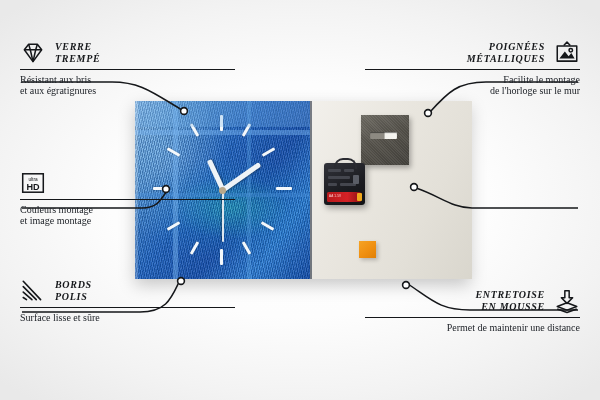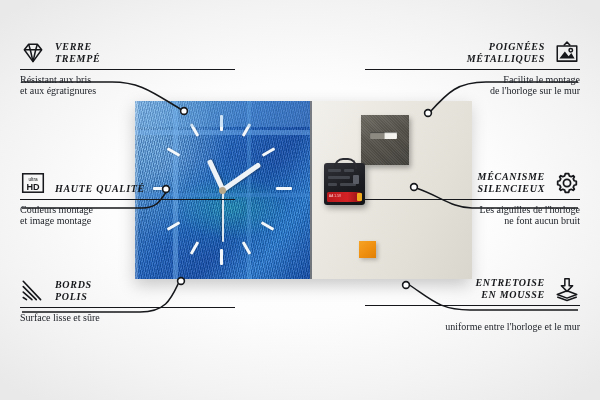--- a/index.html
+++ b/index.html
@@ -205,21 +205,21 @@
   <div class="callout left" style="left:20px;top:170px;">
     <div class="co-head">
       <span class="co-icon">
         <svg viewBox="0 0 24 24">
           <rect x="2.5" y="3.5" width="19" height="17" fill="none" stroke="currentColor" stroke-width="1.4"></rect>
           <text x="12" y="10.5" text-anchor="middle" font-family="Liberation Sans, sans-serif" font-size="4.4" fill="currentColor">ultra</text>
           <text x="12" y="18" text-anchor="middle" font-family="Liberation Sans, sans-serif" font-size="8.4" font-weight="bold" fill="currentColor">HD</text>
         </svg>
       </span>
       <span class="co-title">
-        <br><span>HAUTE QUALITÉ</span>
+        <br>
       </span>
     </div>
     <div class="co-rule"></div>
     <div class="co-desc">
       <span>Couleurs montage</span><br><span>et image montage</span>
     </div>
   </div>
 
   <div class="callout right" style="left:365px;top:40px;">
     <div class="co-head">
@@ -254,50 +254,33 @@
       <span class="co-title">
         <span>BORDS</span><br><span>POLIS</span>
       </span>
     </div>
     <div class="co-rule"></div>
     <div class="co-desc">
       <span>Surface lisse et sûre</span>
     </div>
   </div>
 
-  <div class="callout right" style="left:365px;top:170px;">
-    <div class="co-head">
-      <span class="co-icon">
-        <svg viewBox="0 0 24 24" fill="none" stroke="currentColor" stroke-width="1.6" stroke-linejoin="round">
-          <path d="M12 3.4 L13.6 3.4 L14.1 5.4 L15.9 6.2 L17.7 5.2 L18.8 6.3 L17.8 8.1 L18.6 9.9 L20.6 10.4 L20.6 12 L20.6 13.6 L18.6 14.1 L17.8 15.9 L18.8 17.7 L17.7 18.8 L15.9 17.8 L14.1 18.6 L13.6 20.6 L12 20.6 L10.4 20.6 L9.9 18.6 L8.1 17.8 L6.3 18.8 L5.2 17.7 L6.2 15.9 L5.4 14.1 L3.4 13.6 L3.4 12 L3.4 10.4 L5.4 9.9 L6.2 8.1 L5.2 6.3 L6.3 5.2 L8.1 6.2 L9.9 5.4 L10.4 3.4 Z"></path>
-          <circle cx="12" cy="12" r="3.3"></circle>
-        </svg>
-      </span>
-      <span class="co-title">
-        <span>MÉCANISME</span><br><span>SILENCIEUX</span>
-      </span>
-    </div>
-    <div class="co-rule"></div>
-    <div class="co-desc">
-      <span>Les aiguilles de l'horloge</span><br><span>ne font aucun bruit</span>
-    </div>
-  </div>
-
-  <div class="callout right" style="left:365px;top:276px;">
+
+  <div class="callout right" style="left:365px;top:288px;">
     <div class="co-head">
       <span class="co-icon">
         <svg viewBox="0 0 24 24" fill="none" stroke="currentColor" stroke-width="1.4" stroke-linejoin="round">
           <path d="M10 2.5 H14 V9 H17.2 L12 14.2 L6.8 9 H10 Z"></path>
           <path d="M12 13.6 L21 17 L12 20.4 L3 17 Z"></path>
           <path d="M3 19.4 L12 22.6 L21 19.4"></path>
         </svg>
       </span>
       <span class="co-title">
         <span>ENTRETOISE</span><br><span>EN MOUSSE</span>
       </span>
     </div>
     <div class="co-rule"></div>
     <div class="co-desc">
-      <br><span>uniforme entre l'horloge et le mur</span>
+      <span>Permet de maintenir une distance</span><br>
     </div>
   </div>
 
 </div>
 
 </body></html>

